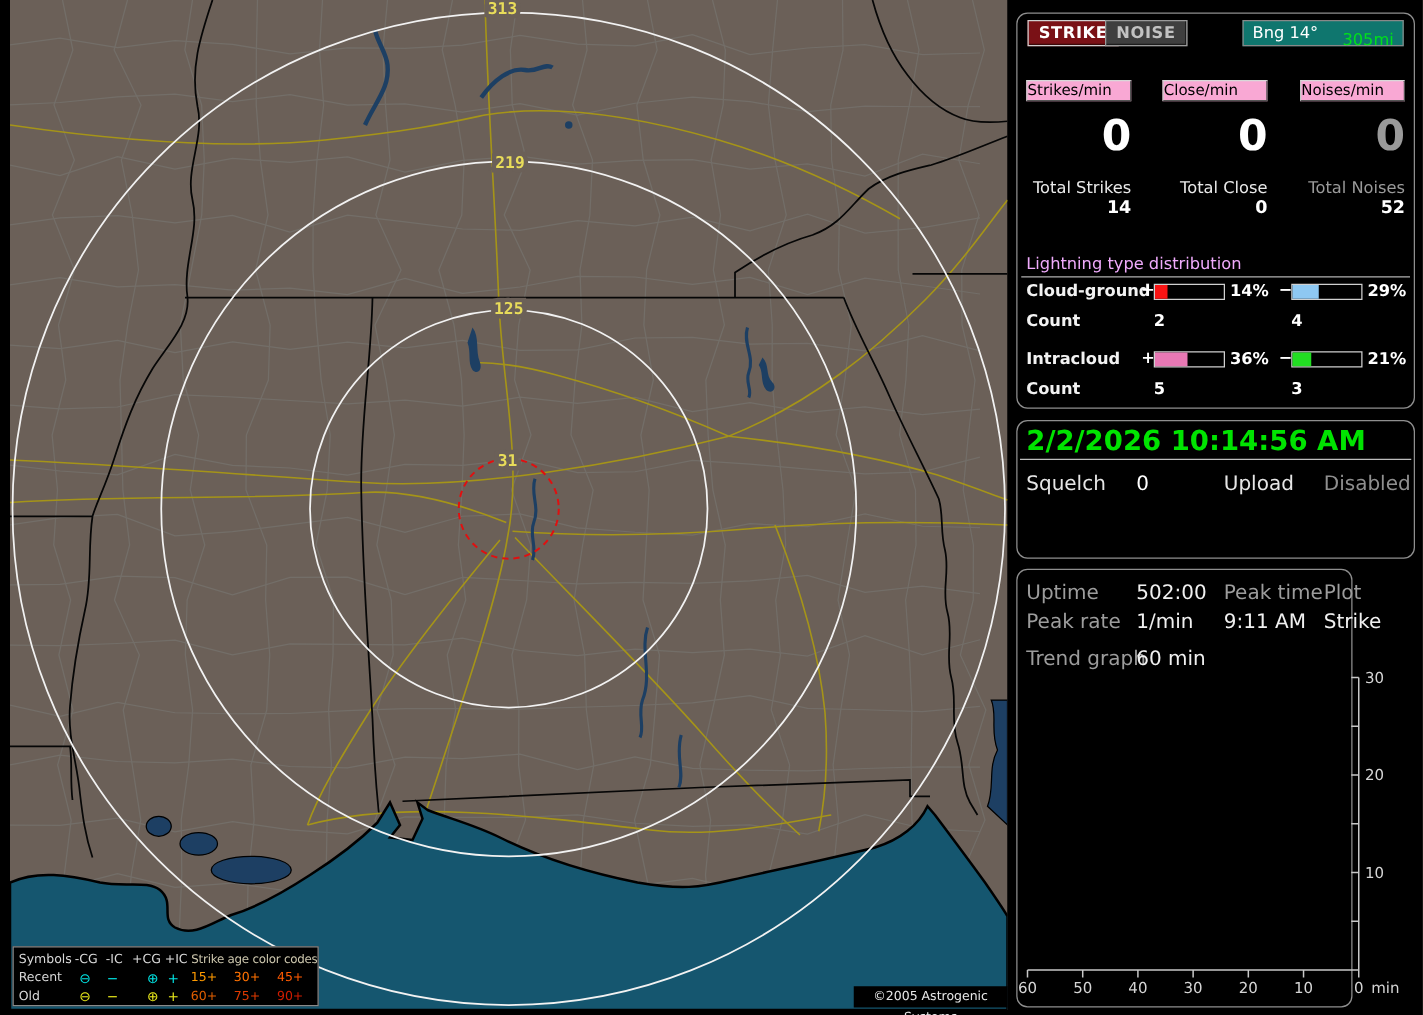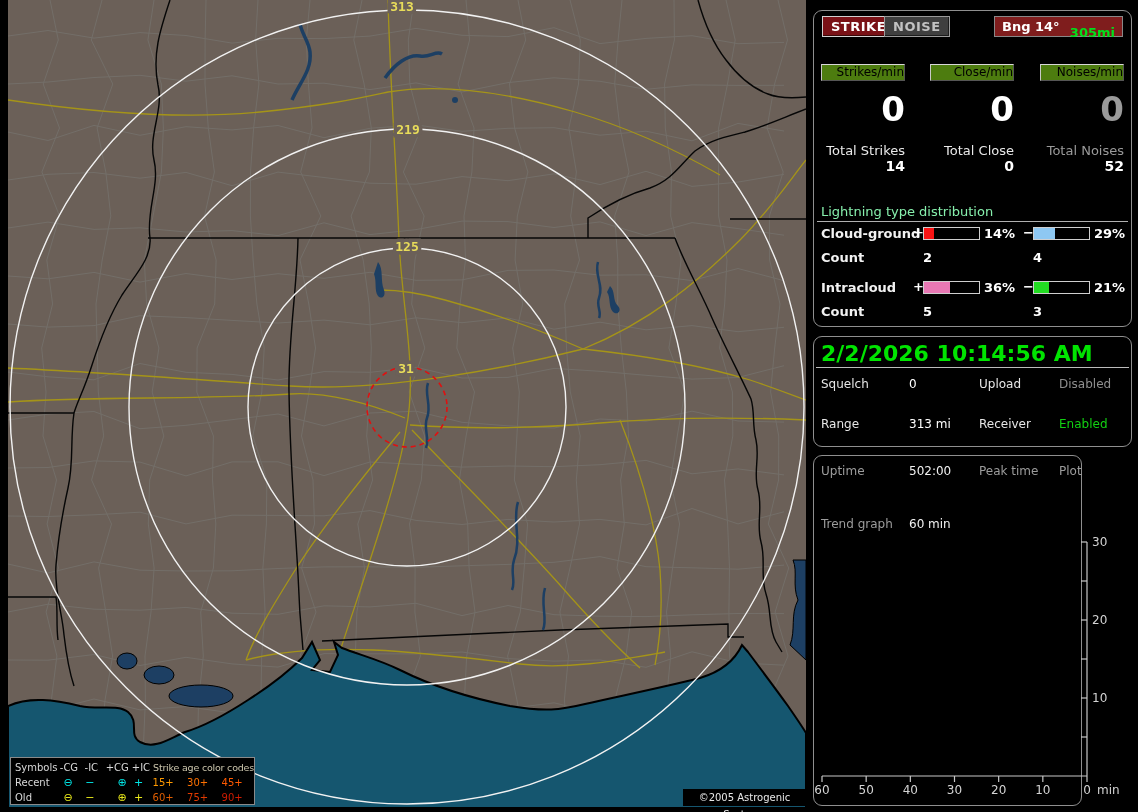--- a/index.html
+++ b/index.html
@@ -22,47 +22,47 @@
   .panel{background:#000;border:1px solid #8f8f8f;border-radius:9px;box-sizing:border-box;}
   #panel1{left:813px;top:10px;width:319px;height:317px;}
   #panel2{left:813px;top:336px;width:319px;height:111px;}
   #panel3{left:813px;top:455px;width:269px;height:351px;}
   .btn{height:21px;line-height:19px;font-size:13px;font-weight:bold;text-align:center;
     box-sizing:border-box;padding:0 8px;cursor:pointer;}
   #strike-btn{left:8px;top:5px;background:#7a1116;color:#fff;border:1px solid #d0d0d0;
     box-shadow:inset -1px -1px 0 #3a0808;letter-spacing:.5px;}
   #noise-btn{left:70px;top:5px;background:#3f3f3f;color:#c2c2c2;border:1px solid #9a9a9a;
     box-shadow:inset -1px -1px 0 #1c1c1c;letter-spacing:.5px;}
-  #bng-box{left:180px;top:5px;width:129px;height:21px;background:#7f1d1d;border:1px solid #888;
+  #bng-box{left:180px;top:5px;width:129px;height:21px;background:#0f766e;border:1px solid #888;
     box-sizing:border-box;display:flex;justify-content:space-between;align-items:center;
-    padding:0 7px;font-size:13px;font-weight:bold;}
+    padding:0 7px;font-size:13px;font-weight:normal;}
   #bng-box .bng{color:#fff;} #bng-box .rng{color:#00e01c;}
   .cnt-col{top:53px;width:84px;}
-  .cnt-hdr{display:block;width:100%;height:17px;line-height:15px;background:#4d7c0f;color:#000;
-    font-size:12px;text-align:right;border:1px solid #555;border-top-color:#d8d8d8;
+  .cnt-hdr{display:block;width:100%;height:17px;line-height:15px;background:#f9a8d4;color:#000;
+    font-size:12px;text-align:left;border:1px solid #555;border-top-color:#d8d8d8;
     border-left-color:#c8c8c8;box-sizing:border-box;}
   .cnt-rate{display:block;margin-top:10px;font-size:34px;font-weight:bold;color:#fff;
     text-align:right;line-height:36px;}
   .cnt-tlabel{display:block;margin-top:16px;font-size:13px;color:#e9e9e9;text-align:right;}
   .cnt-tval{display:block;margin-top:0;font-size:14px;font-weight:bold;color:#fff;text-align:right;}
   .dim .cnt-rate,.dim .cnt-tlabel{color:#9a9a9a;}
-  #dist-title{left:7px;top:193px;font-size:13px;color:#86efac;}
+  #dist-title{left:7px;top:193px;font-size:13px;color:#f0abfc;}
   #dist-rule{left:3px;top:210px;width:311px;border-top:1px solid #b0b0b0;height:0;}
   .dist-row{left:0;width:317px;height:16px;font-size:13px;color:#fff;}
   .dist-label{position:absolute;left:7px;top:0;font-weight:bold;color:#f2f2f2;}
   .dist-sign{position:absolute;top:-1px;font-weight:bold;width:10px;text-align:center;}
   .bar{position:absolute;top:1px;width:57px;height:13px;background:#000;
     border:1px solid #cfcfcf;box-sizing:border-box;}
   .bar i{display:block;height:100%;}
   .dist-pct{position:absolute;top:0;font-weight:bold;}
   .count-lab{position:absolute;left:7px;top:0;font-weight:bold;color:#f2f2f2;}
   .count-val{position:absolute;top:0;font-weight:bold;color:#fff;}
   #datetime{left:7px;top:4px;font-size:22px;font-weight:bold;color:#00e400;}
   #dt-rule{left:2px;top:30px;width:313px;border-top:1px solid #bcbcbc;height:0;}
-  .grid-row{left:0;width:317px;height:20px;font-size:12px;}
+  .grid-row{left:0;width:317px;height:20px;font-size:16px;}
   .g1{position:absolute;left:7px;color:#e6e6e6;}
   .g2{position:absolute;left:95px;color:#fff;}
   .g3{position:absolute;left:165px;color:#e6e6e6;}
   .g4{position:absolute;left:245px;}
   .lab{color:#9c9c9c !important;} .val{color:#f0f0f0;}
   
   text.ringlab{font-family:"DejaVu Sans Mono","Liberation Mono",monospace;font-weight:bold;
     font-size:13px;fill:#e8dc5a;stroke:#6b6058;stroke-width:7px;paint-order:stroke;text-anchor:middle;}
 </style>
 </head>
@@ -265,34 +265,34 @@
 
 <div id="panel2" class="abs panel">
   <div id="datetime" class="abs" style="color: rgb(0, 228, 0);">2/2/2026 10:14:56 AM</div>
   <div id="dt-rule" class="abs"></div>
   <div class="abs grid-row" style="top:40px">
     <span class="g1">Squelch</span>
     <span class="g2">0</span>
     <span class="g3">Upload</span>
     <span class="g4" style="color: rgb(143, 143, 143);">Disabled</span>
   </div>
-  <div class="abs grid-row" style="top:80px">
-    <span class="g1">Range</span>
-    <span class="g2">313 mi</span>
-    <span class="g3">Receiver</span>
-    <span class="g4" style="color: rgb(18, 209, 18);">Enabled</span>
-  </div>
 </div>
 
 <div id="panel3" class="abs panel">
   <div class="abs grid-row" style="top:8px">
     <span class="g1 lab">Uptime</span>
     <span class="g2 val">502:00</span>
     <span class="g3 lab">Peak time</span>
     <span class="g4 lab">Plot</span>
+  </div>
+  <div class="abs grid-row" style="top:31px">
+    <span class="g1 lab">Peak rate</span>
+    <span class="g2 val">1/min</span>
+    <span class="g3 val">9:11 AM</span>
+    <span class="g4 val">Strike</span>
   </div>
   <div class="abs grid-row" style="top:61px">
     <span class="g1 lab">Trend graph</span>
     <span class="g2 val">60 min</span>
   </div>
   <svg id="trend-svg" class="abs" style="left:0;top:80px" width="317" height="265" viewBox="0 0 317 265">
       <line x1="273" y1="6" x2="273" y2="240" stroke="#c8c8c8" stroke-width="1.2"></line>
       <line x1="8" y1="240" x2="273" y2="240" stroke="#c8c8c8" stroke-width="1.2"></line>
       <line x1="267" y1="201" x2="273" y2="201" stroke="#c8c8c8" stroke-width="1.2"></line>
       <line x1="267" y1="162" x2="273" y2="162" stroke="#c8c8c8" stroke-width="1.2"></line>

